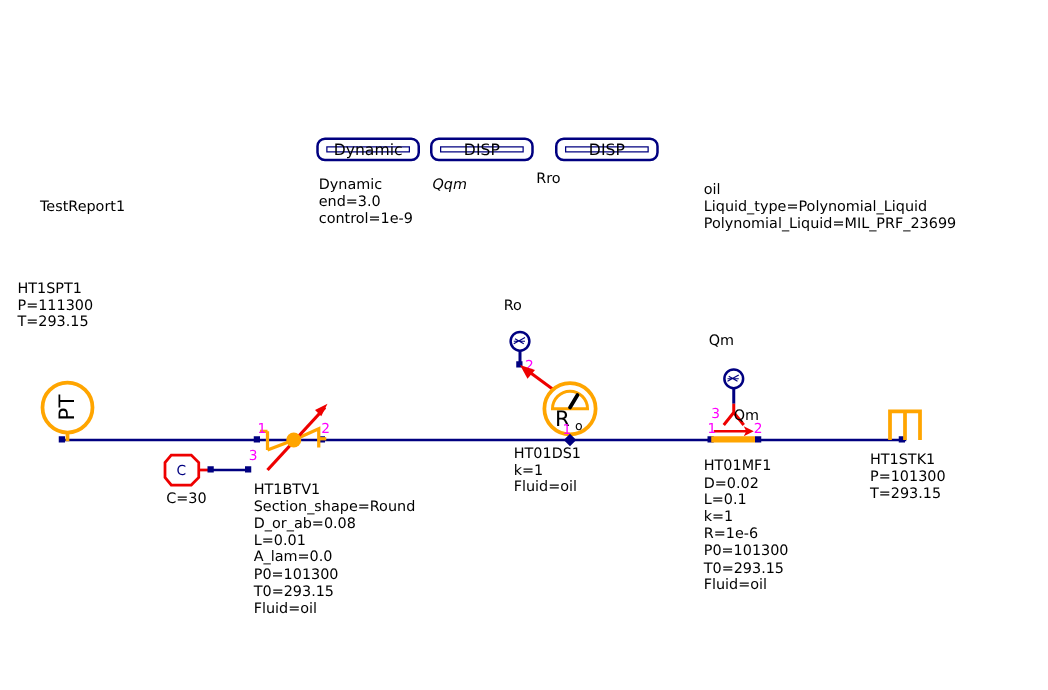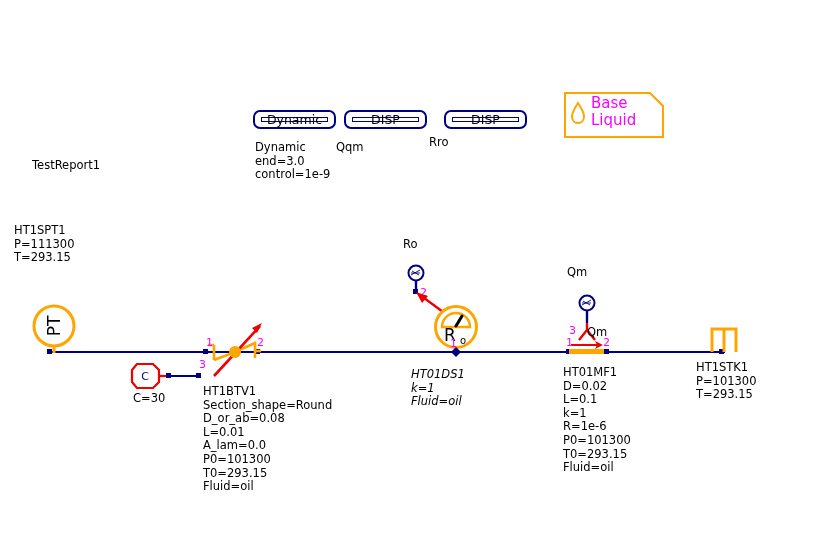--- a/index.html
+++ b/index.html
@@ -68,39 +68,32 @@
   </div>
   <div class="abs lbl ml" style="left:255px;top:141px;">Dynamic
 end=3.0
 control=1e-9</div>
 
   <div class="abs rblock" style="left:344px;top:110px;width:83px;height:19px;">
     <div class="inner">
       <span>DISP</span>
     </div>
   </div>
-  <div class="abs lbl" style="left:336px;top:141px;">Qqm</div>
+  <div class="abs lbl" style="left:346px;top:141px;font-style:italic;">Qqm</div>
 
   <div class="abs rblock" style="left:444px;top:110px;width:83px;height:19px;">
     <div class="inner">
       <span>DISP</span>
     </div>
   </div>
   <div class="abs lbl" style="left:429px;top:136px;">Rro</div>
 
-  <div class="abs liquid-box" style="left:564px;top:92px;width:100px;height:46px;">
-    <svg width="100" height="46" viewBox="0 0 100 46">
-      <path d="M1,1 H86 L99,14 V45 H1 Z" fill="#ffffff" stroke="#ffa500" stroke-width="2"></path>
-    </svg>
-    <svg class="abs" style="left:5px;top:8px;" width="18" height="26" viewBox="0 0 18 26">
-      <path d="M9,3 C9,3 3,12 3,16.5 C3,20.4 5.7,23 9,23 C12.3,23 15,20.4 15,16.5 C15,12 9,3 9,3 Z" fill="none" stroke="#ffa500" stroke-width="2"></path>
-    </svg>
-    <div class="liquid-text">Base
-Liquid</div>
-  </div>
+  <div class="abs lbl ml" style="left:563px;top:145px;">oil
+Liquid_type=Polynomial_Liquid
+Polynomial_Liquid=MIL_PRF_23699</div>
 
   <div class="abs wire-h" style="left:50px;top:351px;width:675px;"></div>
 
   <div class="abs port" style="left:47px;top:349px;"></div>
   <div class="abs port" style="left:203px;top:349px;"></div>
   <div class="abs port" style="left:255px;top:349px;"></div>
   <div class="abs port" style="left:566px;top:349px;"></div>
   <div class="abs port" style="left:604px;top:349px;"></div>
   <div class="abs port" style="left:719px;top:349px;"></div>
 
@@ -174,21 +167,21 @@
     <line x1="24" y1="23" x2="30" y2="13" stroke="#000000" stroke-width="3" stroke-linecap="round"></line>
 
     <text x="18" y="38" text-anchor="middle" font-family="DejaVu Sans, sans-serif" font-size="17" fill="#000000">R</text>
     <text x="31" y="41" text-anchor="middle" font-family="DejaVu Sans, sans-serif" font-size="10" fill="#000000">o</text>
     <line x1="24" y1="44.5" x2="24" y2="50" stroke="#ffa500" stroke-width="3"></line>
   </svg>
   <div class="abs lbl" style="left:450px;top:337px;color:#ff00ff;font-size:11px;">1</div>
   <svg class="abs" style="left:449px;top:345px;" width="14" height="14" viewBox="0 0 14 14">
     <path d="M7,2 L12,7 L7,12 L2,7 Z" fill="#000080"></path>
   </svg>
-  <div class="abs lbl ml" style="left:411px;top:368px;font-style:italic;">HT01DS1
+  <div class="abs lbl ml" style="left:411px;top:356px;">HT01DS1
 k=1
 Fluid=oil</div>
 
   <div class="abs lbl" style="left:567px;top:266px;">Qm</div>
 
   <svg class="abs" style="left:576px;top:294px;" width="22" height="30" viewBox="0 0 22 30">
     <circle cx="11" cy="9" r="7.5" fill="#ffffff" stroke="#000080" stroke-width="2"></circle>
     <path d="M6,11 L15,6 M6,9 L15,9 M7,7 L14,11" stroke="#000080" stroke-width="0.9" fill="none"></path>
     <line x1="11" y1="17" x2="11" y2="29" stroke="#000080" stroke-width="2.4"></line>
   </svg>

